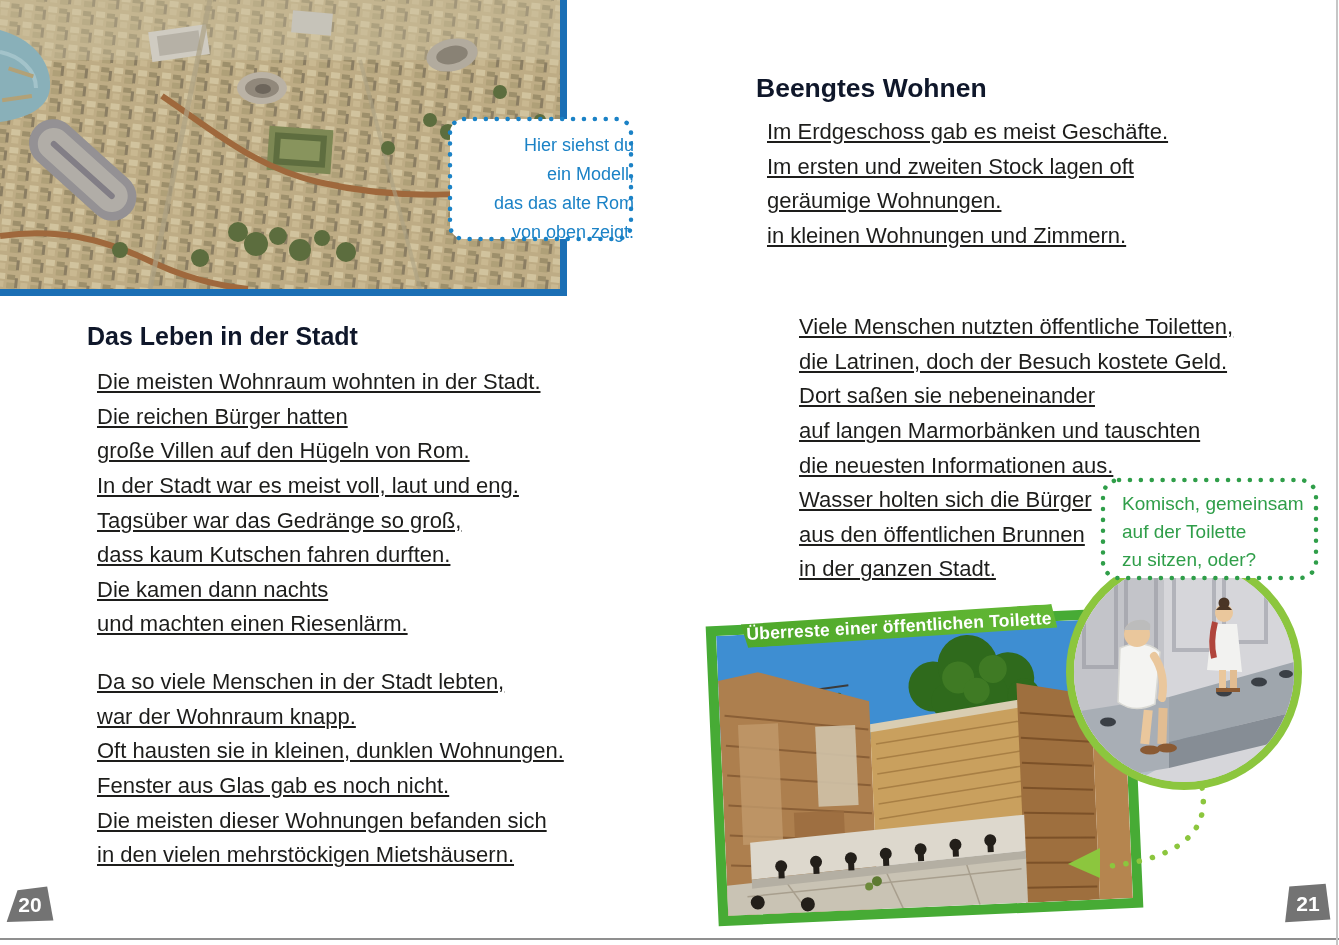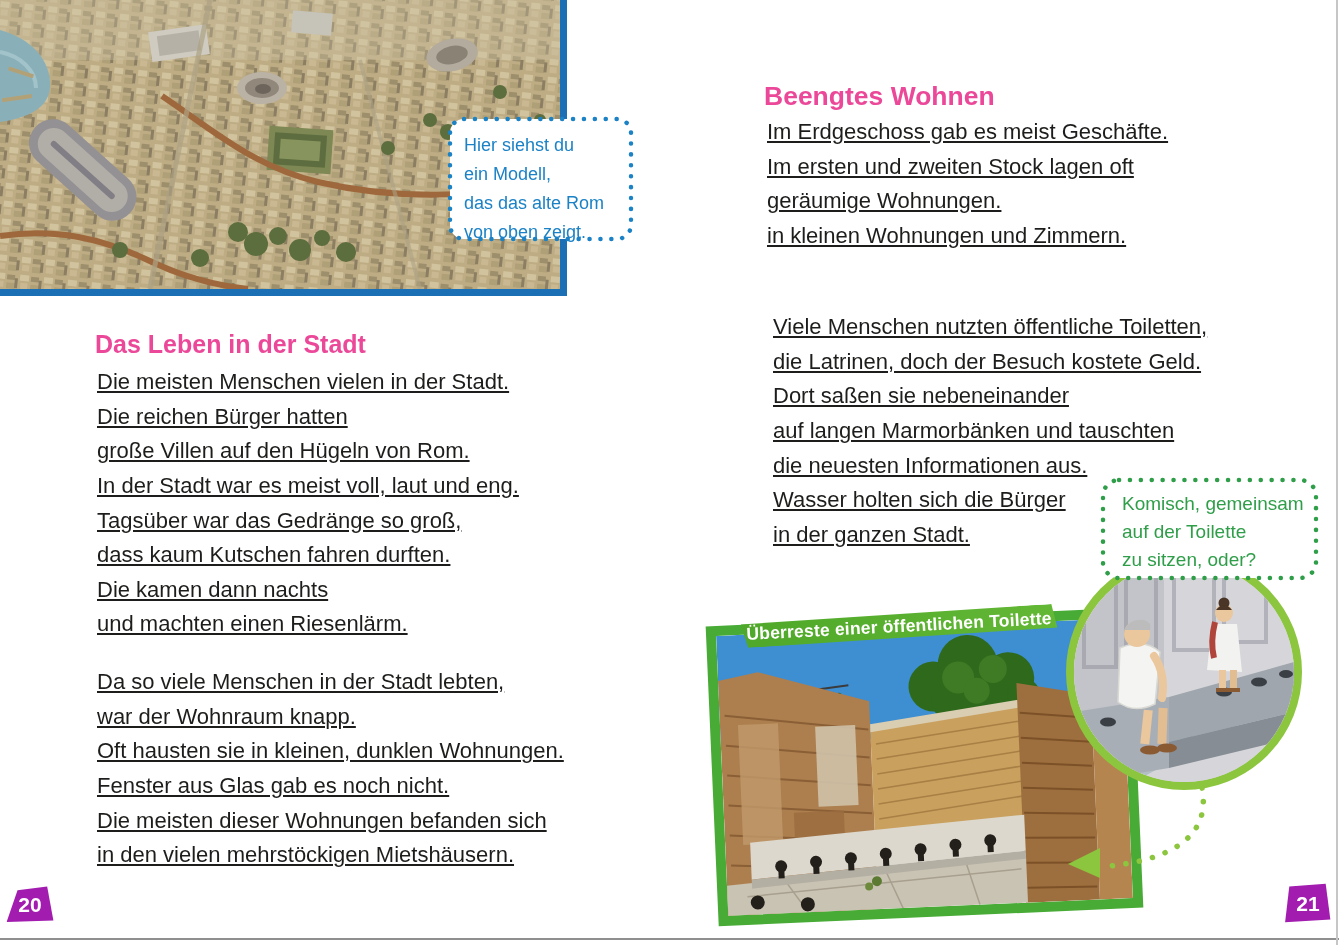--- a/index.html
+++ b/index.html
@@ -5,48 +5,48 @@
   html,body{margin:0;padding:0;background:#ffffff;}
   .spread{position:relative;width:1339px;height:945px;overflow:hidden;background:#ffffff;
           font-family:"Liberation Sans","DejaVu Sans",sans-serif;}
   
   .rome-photo{position:absolute;left:0;top:0;width:567px;height:296px;box-sizing:border-box;
               border-right:7px solid #1b6fb5;border-bottom:7px solid #1b6fb5;z-index:1;}
   .rome-photo svg{display:block;width:100%;height:100%;}
   .bubble{position:absolute;z-index:4;}
   .bubble svg.frame{position:absolute;left:0;top:0;width:100%;height:100%;}
   .bubble .btxt{position:relative;z-index:2;}
-  .bubble-blue{left:447px;top:116px;width:187px;height:126px;}
+  .bubble-blue{left:447px;top:116px;width:187px;height:126px;text-align:right;}
   .bubble-blue .btxt{padding:15px 0 0 17px;font-size:18px;line-height:29px;color:#1b82c6;}
   .bubble-green{left:1100px;top:477px;width:219px;height:104px;}
   .bubble-green .btxt{padding:13px 0 0 22px;font-size:19px;line-height:28px;color:#2f9e49;}
-  .heading{position:absolute;margin:8px;font-weight:bold;color:#ec4899;z-index:3;white-space:nowrap;}
+  .heading{position:absolute;margin:0;font-weight:bold;color:#0f172a;z-index:3;white-space:nowrap;}
   .heading-left{left:87px;top:322px;font-size:25px;}
   .heading-right{left:756px;top:73px;font-size:26.5px;}
   .para{position:absolute;z-index:3;}
   .para .line{height:34.65px;line-height:34.65px;font-size:22px;color:#1d1d1b;white-space:nowrap;text-decoration:underline;}
   .para-l1{left:97px;top:365px;}
   .para-l2{left:97px;top:665px;}
   .para-r1{left:767px;top:115px;}
-  .para-r2{left:773px;top:310px;}
+  .para-r2{left:799px;top:310px;}
   
   .toilet-photo{position:absolute;left:712px;top:617px;width:425px;height:300px;box-sizing:border-box;
                 border:10px solid #47ab35;background:#fff;transform:rotate(-2.5deg);z-index:1;}
   .toilet-photo svg{display:block;width:100%;height:100%;}
   .photo-banner{position:absolute;left:741px;top:612px;width:316px;height:28px;z-index:2;
                 transform:rotate(-3deg);background:linear-gradient(90deg,#4fa82a,#63b835);
                 clip-path:polygon(0% 15%,98.5% 0%,100% 85%,2% 100%);
                 color:#ffffff;font-weight:bold;font-size:17.5px;line-height:28px;text-align:center;
                 white-space:nowrap;letter-spacing:.2px;}
   .latrine-circle{position:absolute;left:1066px;top:554px;width:236px;height:236px;box-sizing:border-box;
                   border:8px solid #8cc63e;border-radius:50%;overflow:hidden;background:#d9dadc;z-index:2;}
   .latrine-circle svg{display:block;width:100%;height:100%;}
   .arrow-overlay{position:absolute;left:1050px;top:778px;width:230px;height:110px;z-index:6;}
   
-  .badge{position:absolute;background:#a21caf;color:#ffffff;font-weight:bold;font-size:21px;
+  .badge{position:absolute;background:#737373;color:#ffffff;font-weight:bold;font-size:21px;
          text-align:center;z-index:7;}
   .badge-20{left:4px;top:885px;width:52px;height:37px;line-height:39px;
             clip-path:polygon(26% 14%,83% 4%,95% 96%,5% 100%);}
   .badge-21{left:1282px;top:882px;width:52px;height:42px;line-height:44px;
             clip-path:polygon(14% 11%,84% 4%,93% 89%,6% 96%);}
   .bottom-edge{position:absolute;left:0;top:938px;width:1339px;height:2px;background:#8f8f8f;z-index:8;}
   .right-edge{position:absolute;left:1336px;top:0;width:2px;height:945px;background:#c6c6c6;z-index:8;}
 </style>
 </head>
 <body>
@@ -121,21 +121,21 @@
       <div>Hier siehst du</div>
       <div>ein Modell,</div>
       <div>das das alte Rom</div>
       <div>von oben zeigt.</div>
     </div>
   </div>
 
   <h2 class="heading heading-left">Das Leben in der Stadt</h2>
 
   <div class="para para-l1">
-    <div class="line">Die meisten Menschen vielen in der Stadt.</div>
+    <div class="line">Die meisten Wohnraum wohnten in der Stadt.</div>
     <div class="line">Die reichen Bürger hatten</div>
     <div class="line">große Villen auf den Hügeln von Rom.</div>
     <div class="line">In der Stadt war es meist voll, laut und eng.</div>
     <div class="line">Tagsüber war das Gedränge so groß,</div>
     <div class="line">dass kaum Kutschen fahren durften.</div>
     <div class="line">Die kamen dann nachts</div>
     <div class="line">und machten einen Riesenlärm.</div>
   </div>
 
   <div class="para para-l2">
@@ -156,20 +156,21 @@
     <div class="line">in kleinen Wohnungen und Zimmern.</div>
   </div>
 
   <div class="para para-r2">
     <div class="line">Viele Menschen nutzten öffentliche Toiletten,</div>
     <div class="line">die Latrinen, doch der Besuch kostete Geld.</div>
     <div class="line">Dort saßen sie nebeneinander</div>
     <div class="line">auf langen Marmorbänken und tauschten</div>
     <div class="line">die neuesten Informationen aus.</div>
     <div class="line">Wasser holten sich die Bürger</div>
+    <div class="line">aus den öffentlichen Brunnen</div>
     <div class="line">in der ganzen Stadt.</div>
   </div>
 
   <div class="toilet-photo">
     <svg viewBox="0 0 405 280" preserveAspectRatio="none">
       <rect width="405" height="110" fill="#3e8ed2"></rect>
       <rect y="95" width="405" height="20" fill="#6aa9dd" opacity="0.5"></rect>
       <line x1="55" y1="62" x2="130" y2="55" stroke="#3b3b3b" stroke-width="2"></line>
       <ellipse cx="120" cy="80" rx="7" ry="18" fill="#2f5d1d"></ellipse>
       <path d="M250,85 L245,112" stroke="#5d4023" stroke-width="5"></path>

